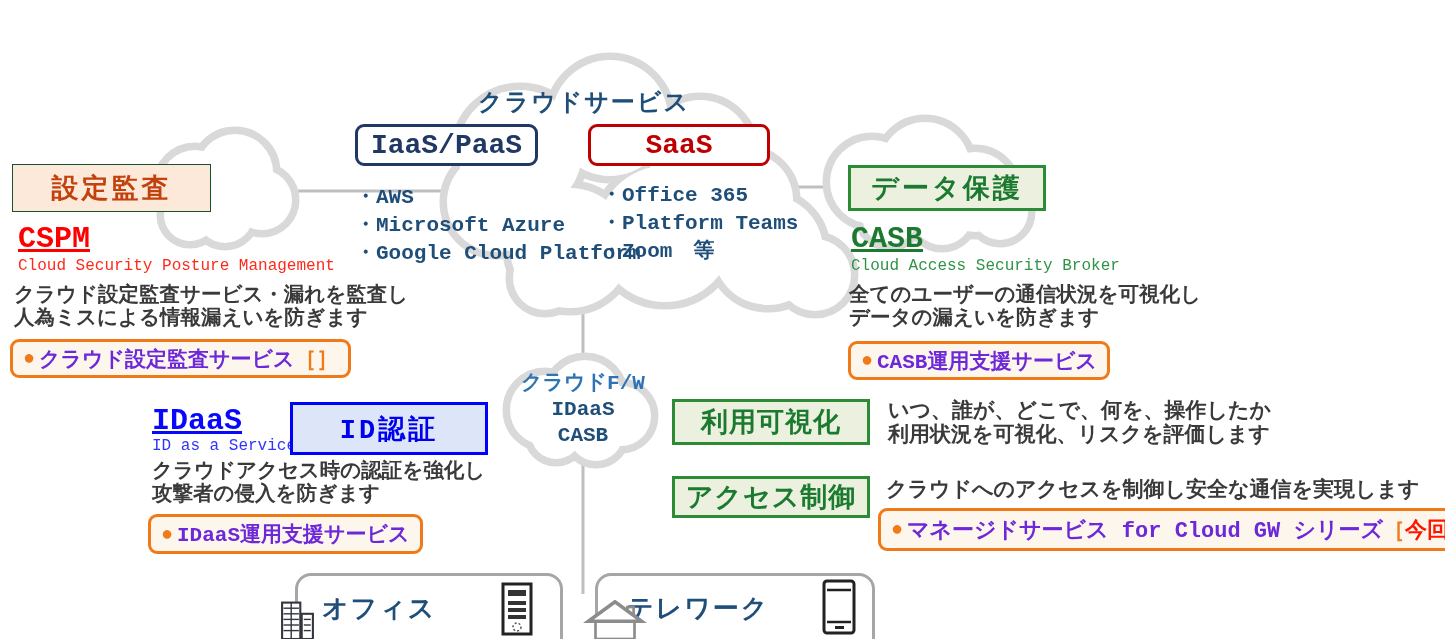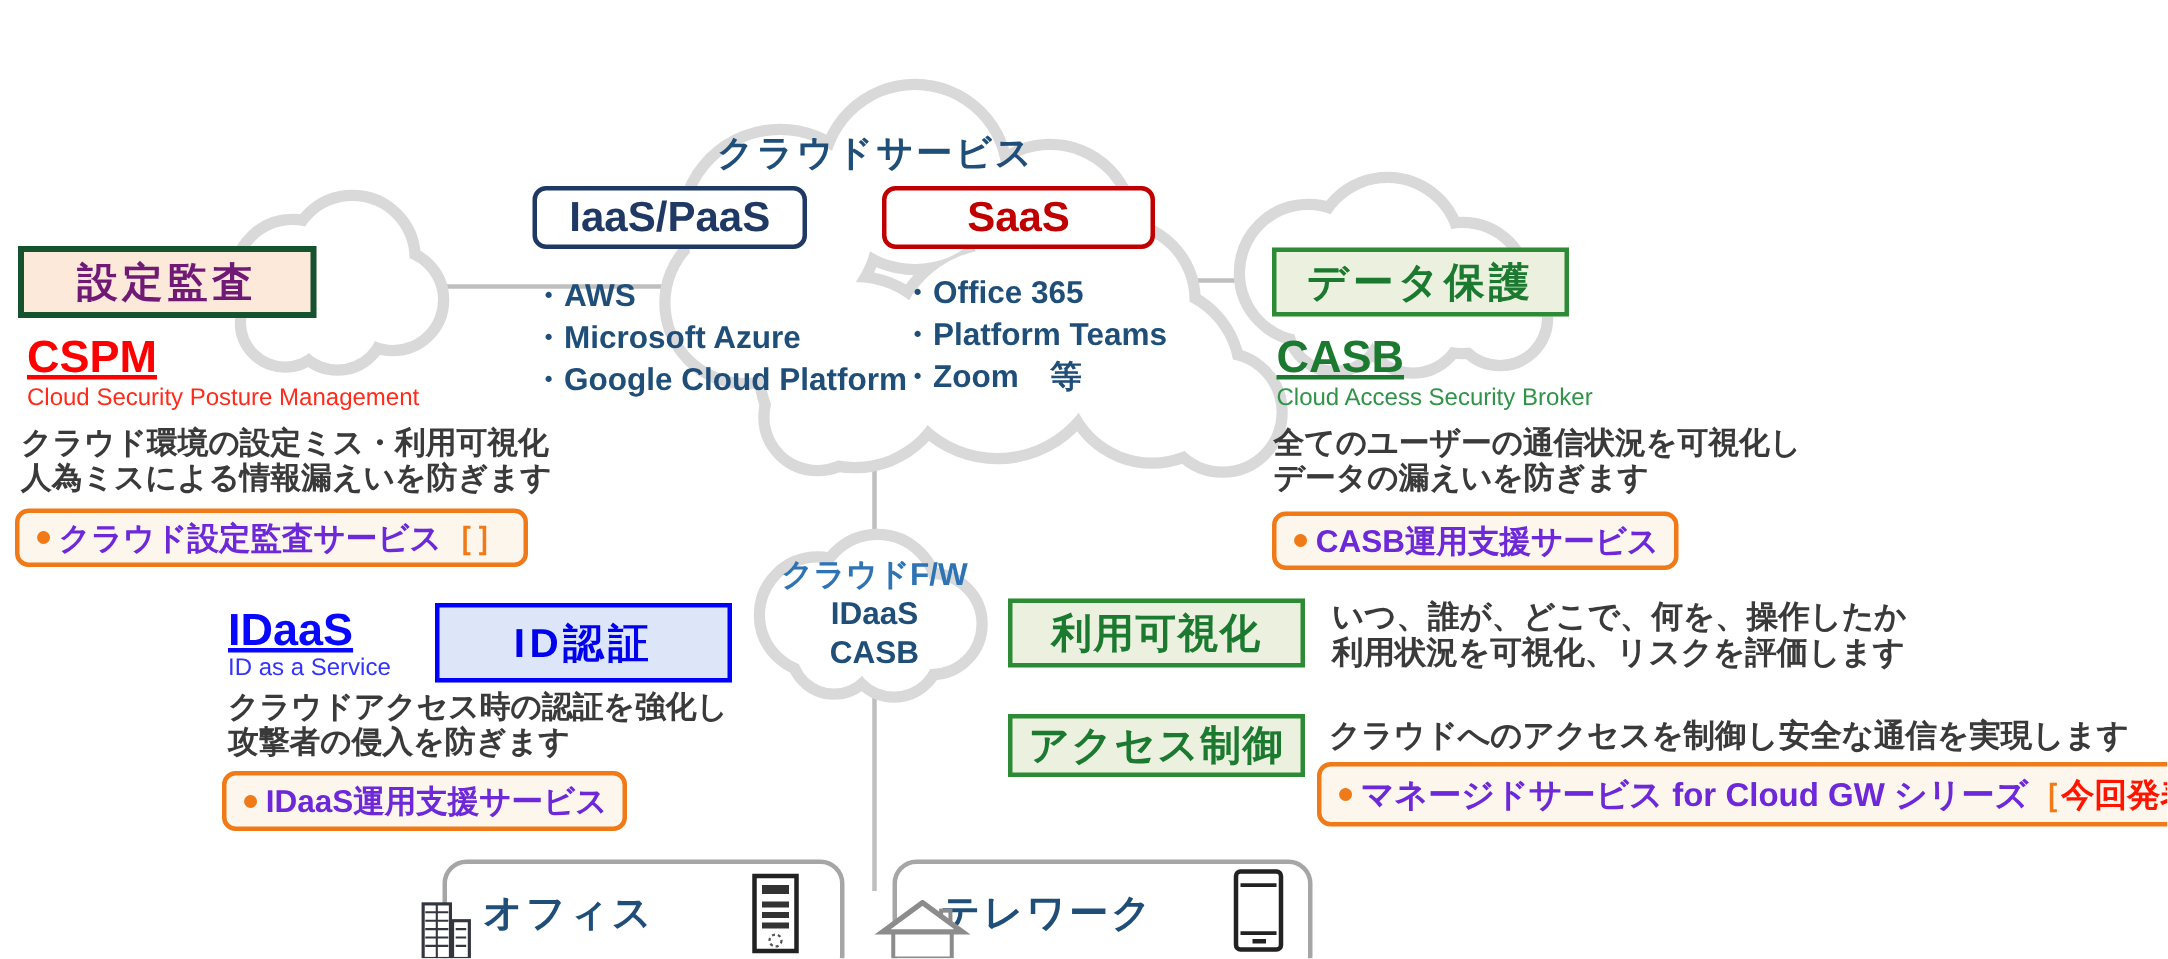--- a/index.html
+++ b/index.html
@@ -1,28 +1,28 @@
 <!DOCTYPE html>
 <html><head>
 <meta charset="utf-8">
 <style>
   html,body{margin:0;padding:0;background:#fff;}
   #canvas{
     position:relative;width:1445px;height:639px;background:#ffffff;overflow:hidden;
-    font-family:Liberation Sans, sans-serif;
+    font-family:Liberation Mono, monospace;
     border-radius:23px;
   }
   #bg{position:absolute;left:0;top:0;z-index:0;}
   .abs{position:absolute;z-index:2;}
   
   .tag{
     display:flex;align-items:center;justify-content:center;
     font-weight:bold;box-sizing:border-box;letter-spacing:3px;
   }
-  .tag.red{background:#FDE9D9;border:4px solid #14532d;color:#701a75;}
+  .tag.red{background:#FDE9D9;border:1px solid #14532d;color:#c2410c;}
   .tag.green{background:#EBF1DE;border:3px solid #2E8B35;color:#1B7A2F;}
   .tag.blue{background:#DCE6F8;border:3px solid #0000FF;color:#0000EE;}
   .plat{
     display:flex;align-items:center;justify-content:center;
     font-weight:bold;background:#ffffff;border-radius:9px;box-sizing:border-box;
   }
   .plat.navy{border:3px solid #1F3864;color:#1F3864;}
   .plat.red{border:3px solid #C00000;color:#C00000;}
   .bigname{font-weight:bold;text-decoration:underline;}
   .bigname.red{color:#FF0000;}
@@ -143,21 +143,21 @@
   <div class="abs list" style="left:601px;top:182px;">
     <div>・Office 365</div>
     <div>・Platform Teams</div>
     <div>・Zoom　等</div>
   </div>
 
   <div class="abs tag red" style="left:12px;top:164px;width:199px;height:48px;font-size:27px;">設定監査</div>
   <div class="abs bigname red" style="left:18px;top:222px;font-size:30px;">CSPM</div>
   <div class="abs fullname red" style="left:18px;top:257px;">Cloud Security Posture Management</div>
   <div class="abs desc" style="left:14px;top:284px;">
-    <div>クラウド環境の設定ミス・利用可視化</div>
+    <div>クラウド設定監査サービス・漏れを監査し</div>
     <div>人為ミスによる情報漏えいを防ぎます</div>
   </div>
   <div class="abs svcbox" style="left:10px;top:339px;height:39px;">
     <span class="bullet">●</span>
     <span class="svc">クラウド設定監査サービス</span>
     <span class="br">［</span>
     <span class="br">］</span>
   </div>
 
   <div class="abs tag green" style="left:848px;top:165px;width:198px;height:46px;font-size:27px;">データ保護</div>

